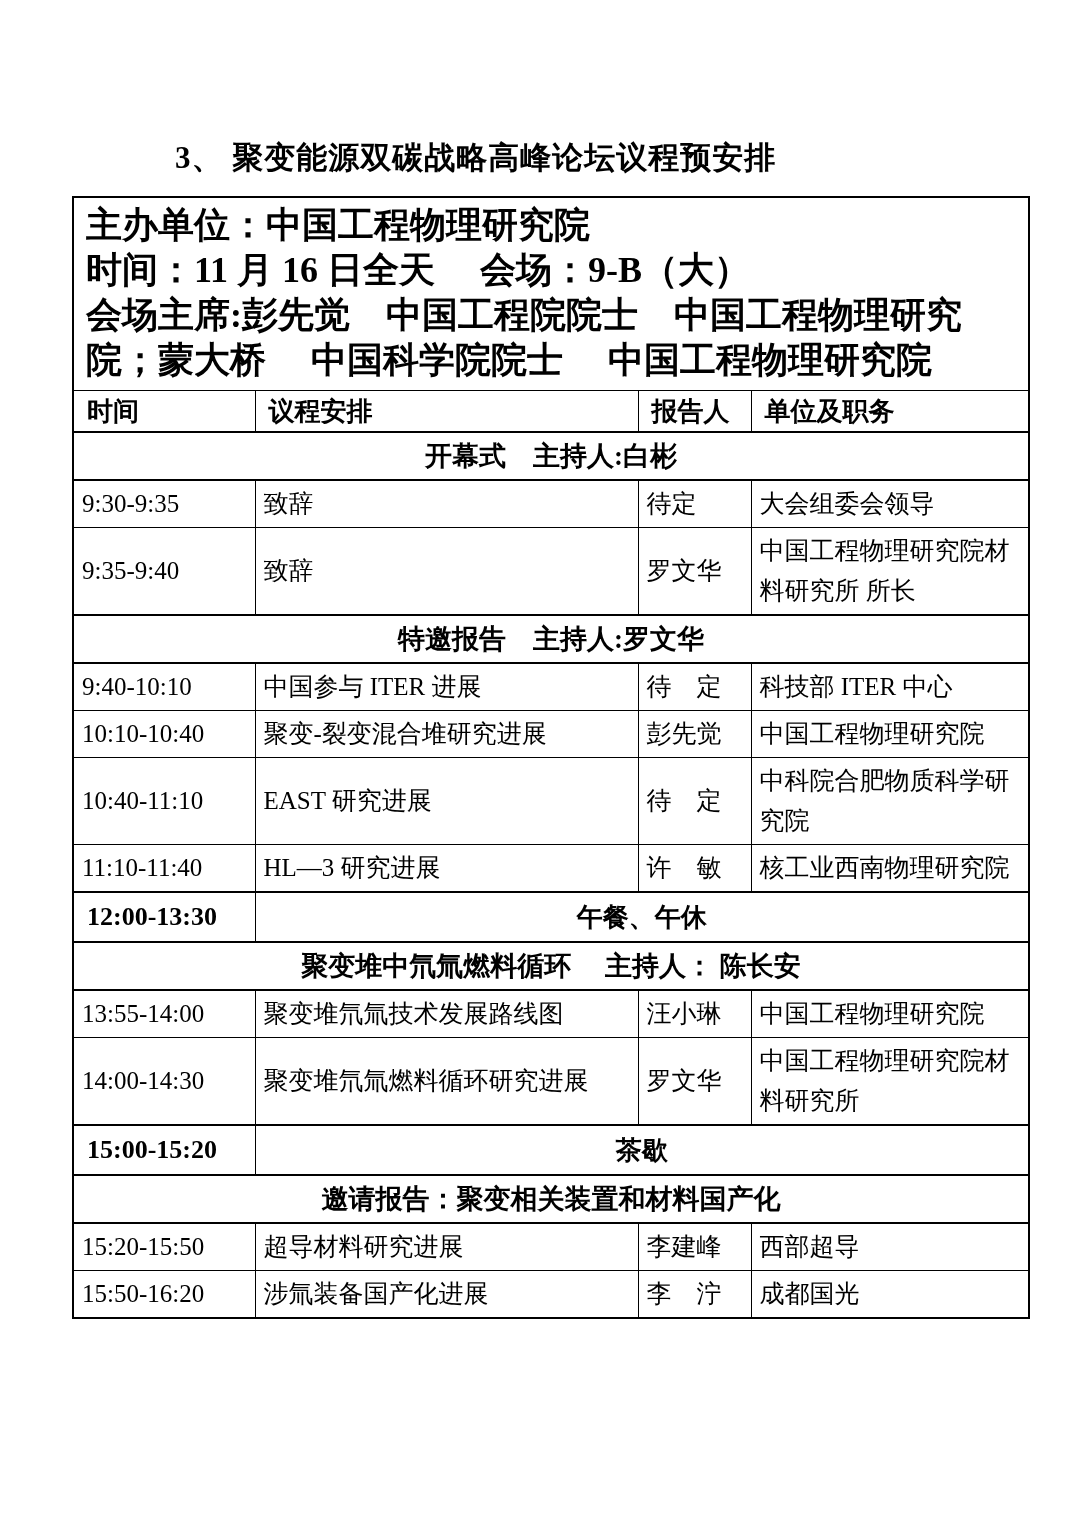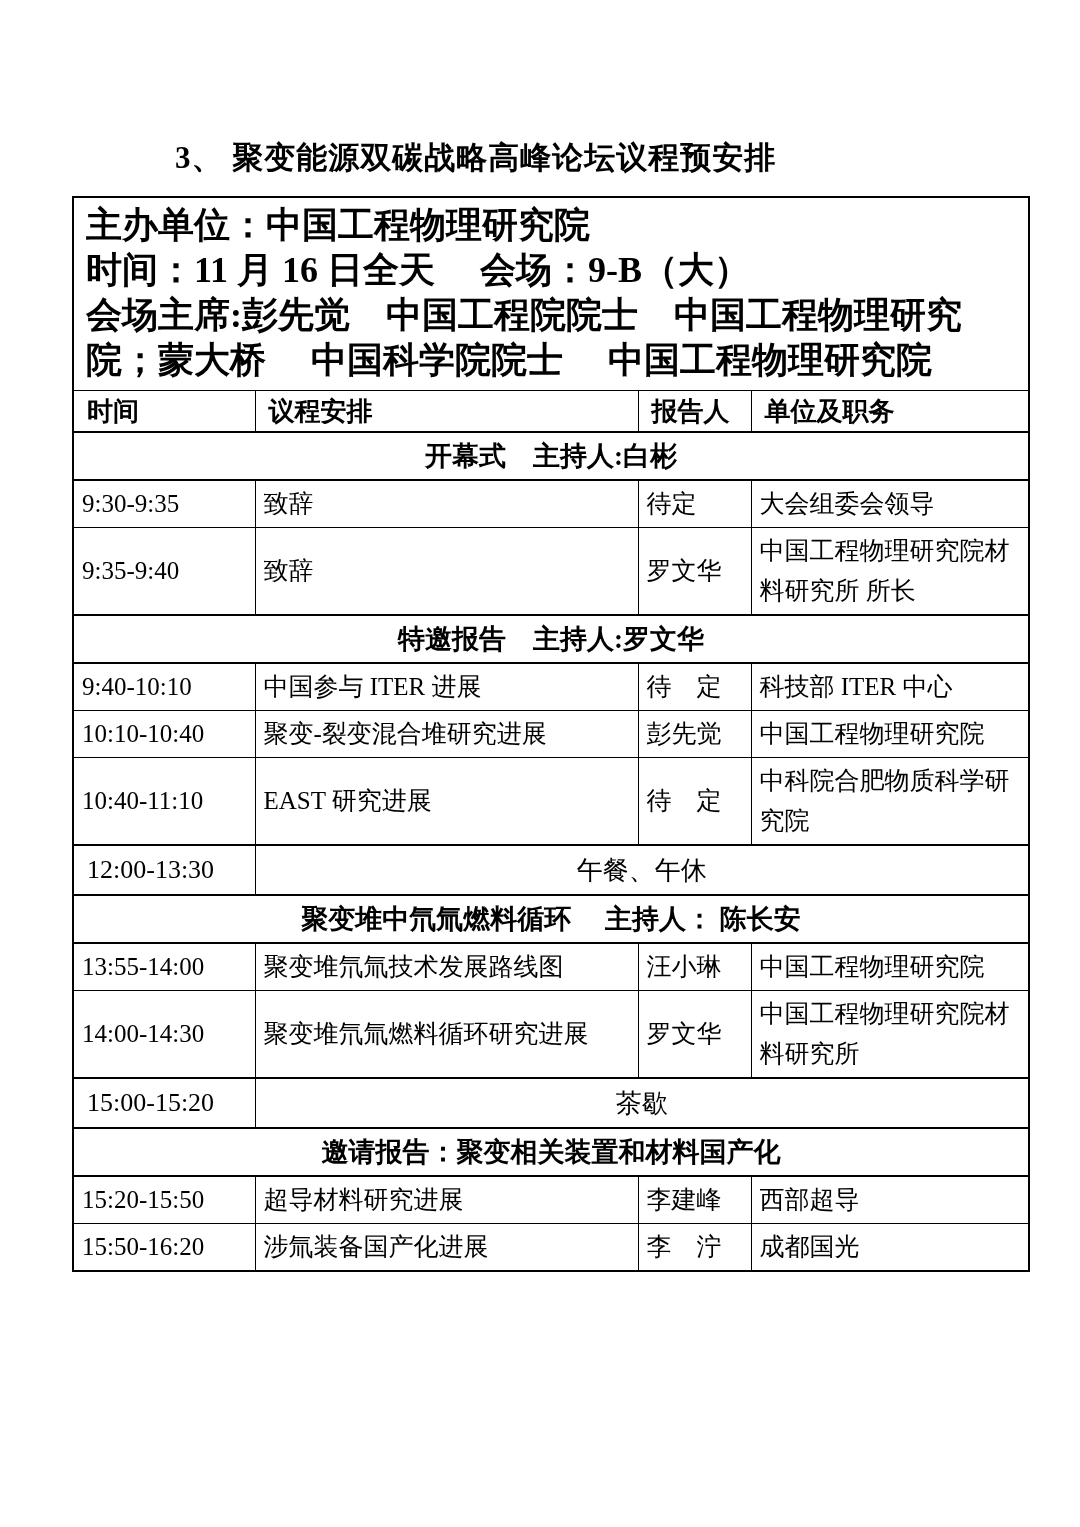--- a/index.html
+++ b/index.html
@@ -72,21 +72,21 @@
     font-weight: bold;
     text-align: center;
     height: 46px;
     border-top: 2px solid #000;
     border-bottom: 2px solid #000;
     padding: 0;
   }
   
   .span-row td {
     font-size: 26px;
-    font-weight: normal;
+    font-weight: bold;
     height: 46px;
     border-top: 2px solid #000;
     border-bottom: 2px solid #000;
     margin-left: 27px;
   }
   .span-row .time-cell { font-size: 26px; }
   .span-row .span-text { text-align: center; padding: 0; }
 </style>
 </head>
 <body>
@@ -143,20 +143,26 @@
         <td class="agenda-cell">聚变-裂变混合堆研究进展</td>
         <td class="presenter-cell">彭先觉</td>
         <td class="unit-cell">中国工程物理研究院</td>
       </tr>
       <tr class="item-row">
         <td class="time-cell">10:40-11:10</td>
         <td class="agenda-cell">EAST 研究进展</td>
         <td class="presenter-cell">待　定</td>
         <td class="unit-cell">中科院合肥物质科学研究院</td>
       </tr>
+      <tr class="item-row">
+        <td class="time-cell">11:10-11:40</td>
+        <td class="agenda-cell">HL—3 研究进展</td>
+        <td class="presenter-cell">许　敏</td>
+        <td class="unit-cell">核工业西南物理研究院</td>
+      </tr>
       <tr class="span-row">
         <td class="time-cell">12:00-13:30</td>
         <td class="span-text" colspan="3">午餐、午休</td>
       </tr>
       <tr class="section-row">
         <td colspan="4">聚变堆中氘氚燃料循环　 主持人： 陈长安</td>
       </tr>
       <tr class="item-row">
         <td class="time-cell">13:55-14:00</td>
         <td class="agenda-cell">聚变堆氘氚技术发展路线图</td>

